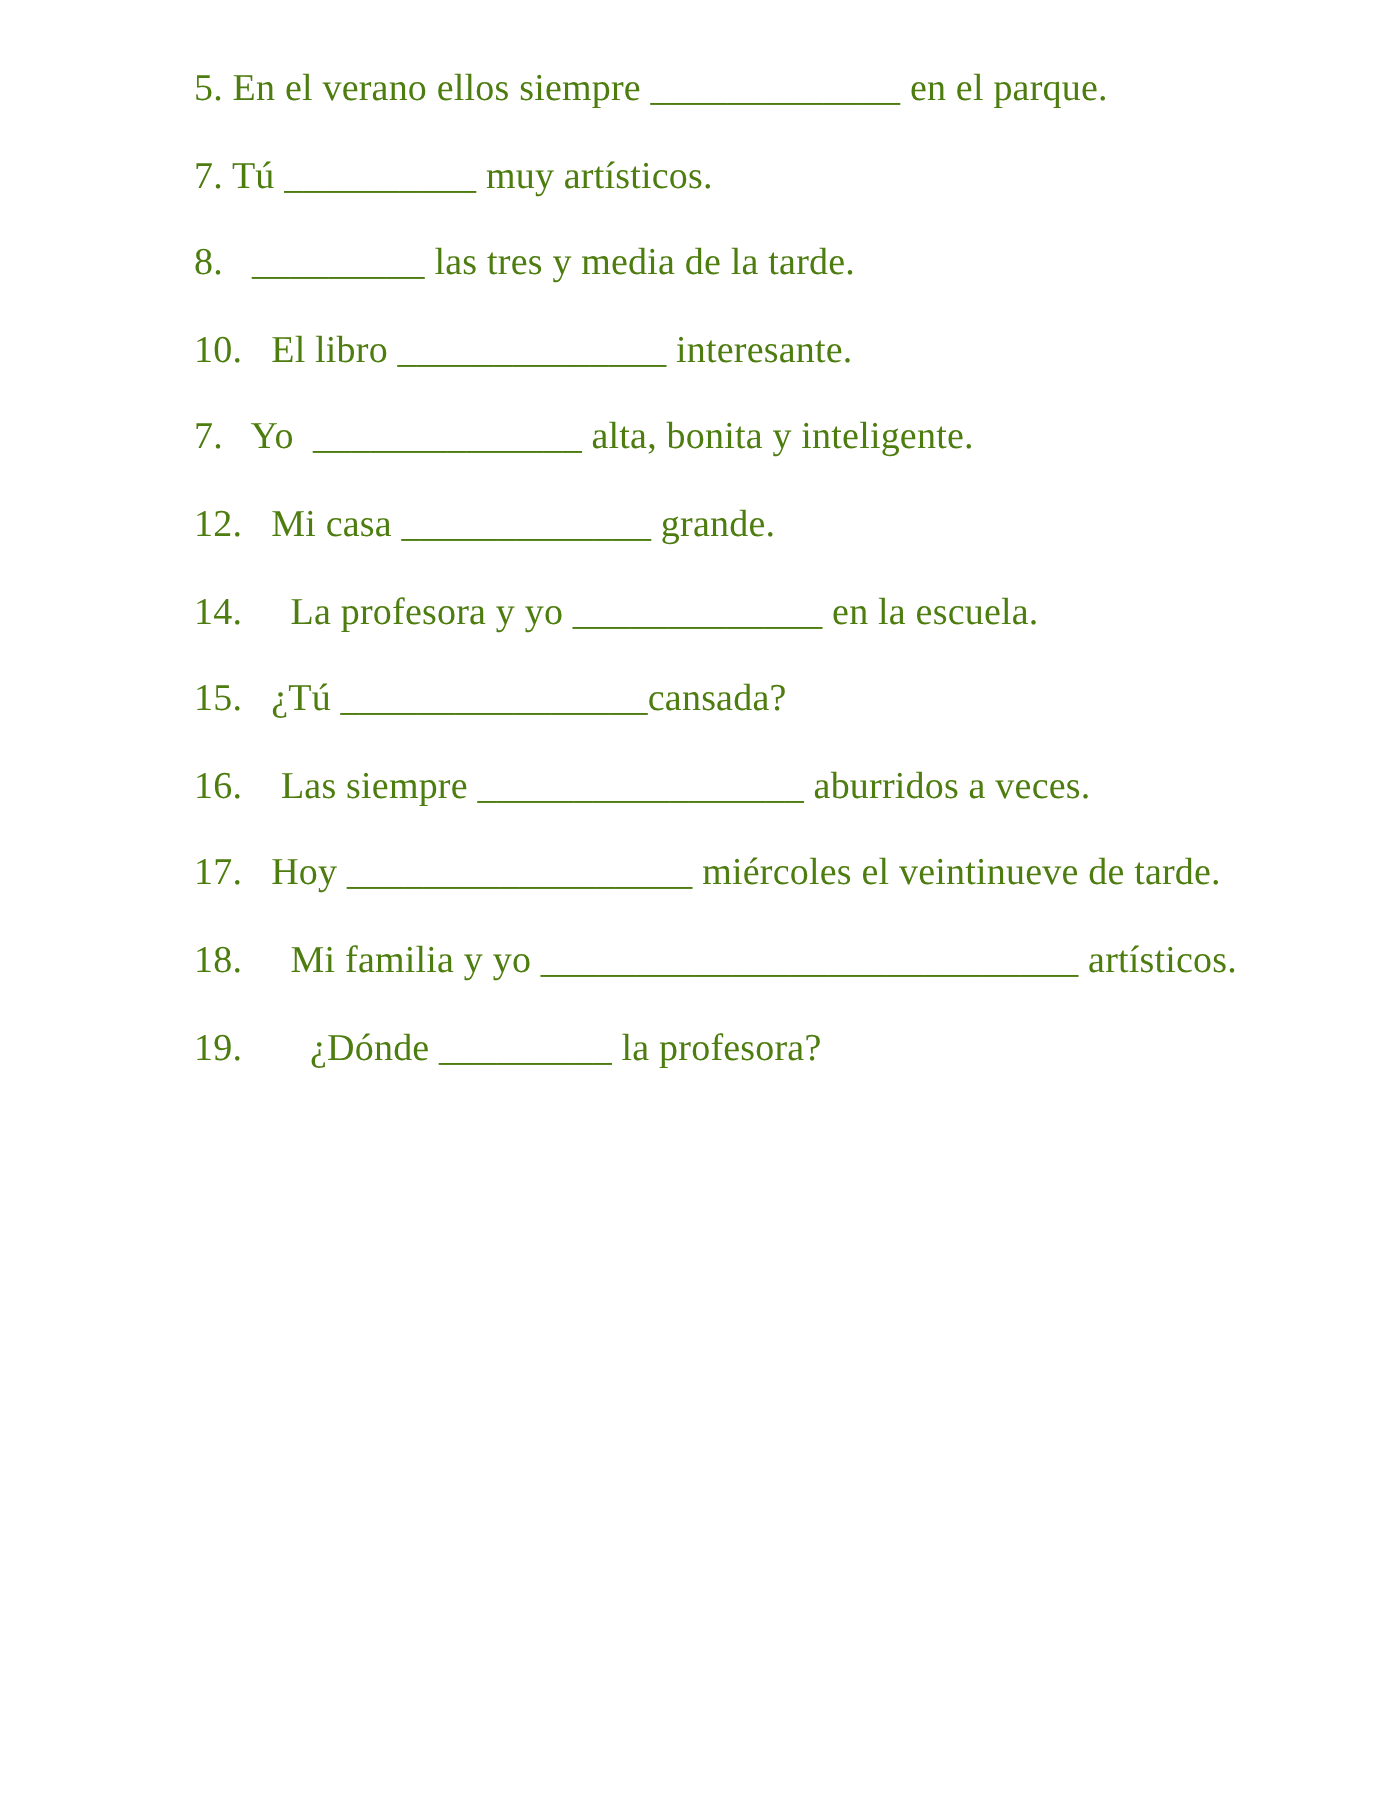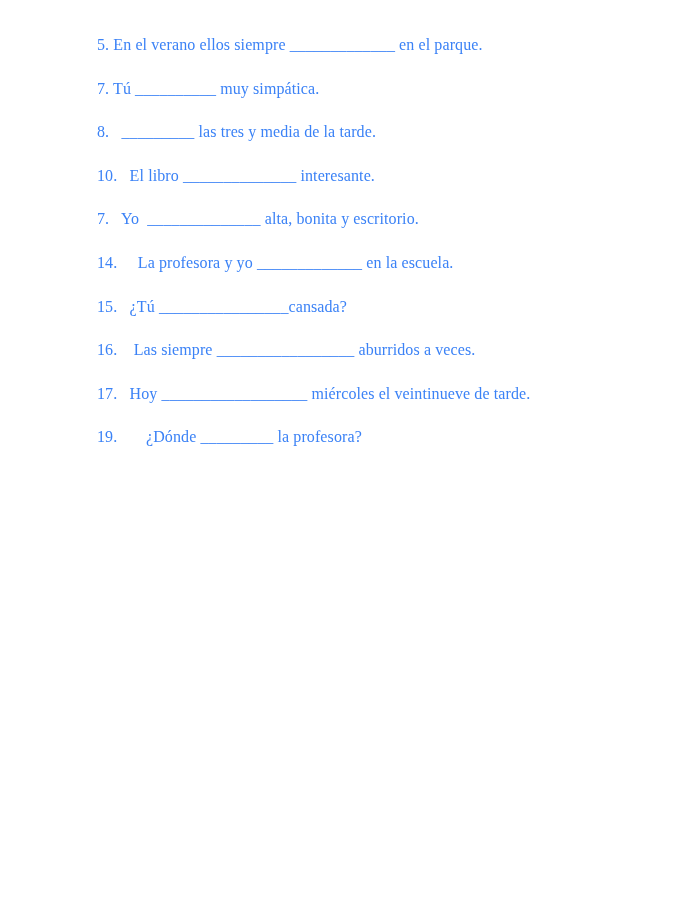--- a/index.html
+++ b/index.html
@@ -12,38 +12,40 @@
     width: 700px;
     height: 906px;
     background: #ffffff;
     overflow: hidden;
   }
   .worksheet {
     padding: 23px 30px 0 97px;
   }
   .row {
     font-family: "Liberation Serif", "DejaVu Serif", serif;
-    font-size: 16px;
+    font-size: 19px;
     line-height: 43.6px;
-    color: #3b82f6;
+    color: #4d7c0f;
     letter-spacing: 0.1px;
   }
   .row span {
     white-space: pre;
   }
 </style>
 </head>
 <body>
 
 <div class="page">
   <div class="worksheet">
     <div class="row"><span>5.</span><span> En el verano ellos siempre _____________ en el parque.</span></div>
-    <div class="row"><span>7.</span><span> Tú __________ muy simpática.</span></div>
+    <div class="row"><span>7.</span><span> Tú __________ muy artísticos.</span></div>
     <div class="row"><span>8.</span><span>   _________ las tres y media de la tarde.</span></div>
     <div class="row"><span>10.</span><span>   El libro ______________ interesante.</span></div>
-    <div class="row"><span>7.</span><span>   Yo  ______________ alta, bonita y escritorio.</span></div>
+    <div class="row"><span>7.</span><span>   Yo  ______________ alta, bonita y inteligente.</span></div>
+    <div class="row"><span>12.</span><span>   Mi casa _____________ grande.</span></div>
     <div class="row"><span>14.</span><span>     La profesora y yo _____________ en la escuela.</span></div>
     <div class="row"><span>15.</span><span>   ¿Tú ________________cansada?</span></div>
     <div class="row"><span>16.</span><span>    Las siempre _________________ aburridos a veces.</span></div>
     <div class="row"><span>17.</span><span>   Hoy __________________ miércoles el veintinueve de tarde.</span></div>
+    <div class="row"><span>18.</span><span>     Mi familia y yo ____________________________ artísticos.</span></div>
     <div class="row"><span>19.</span><span>       ¿Dónde _________ la profesora?</span></div>
   </div>
 </div>
 
 </body></html>

